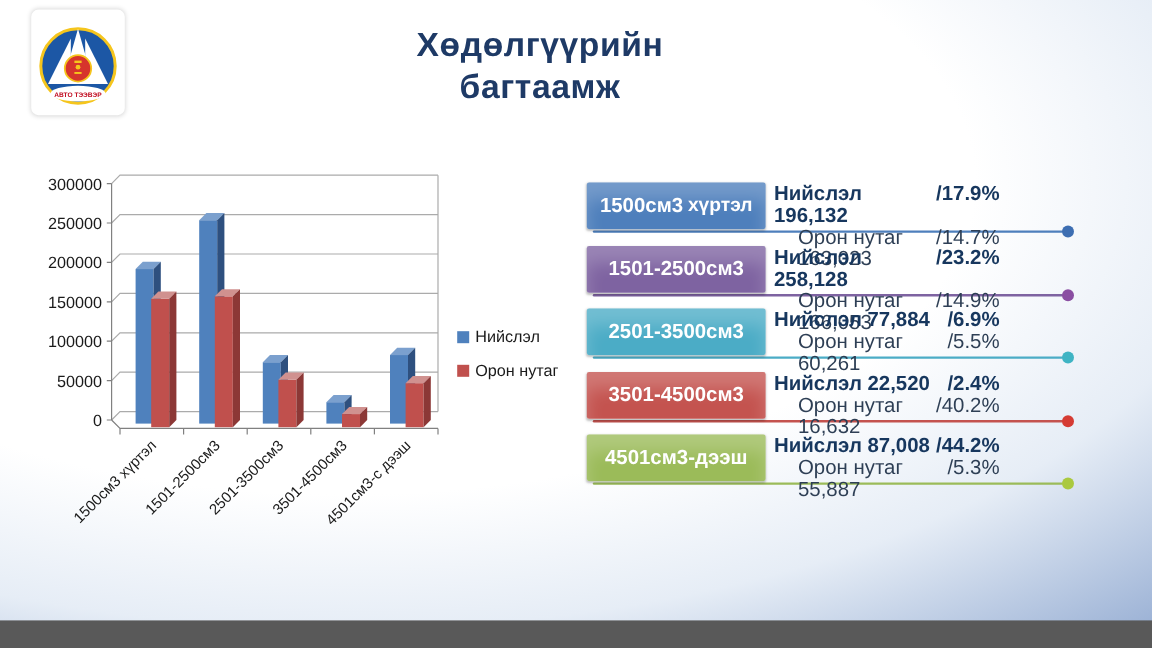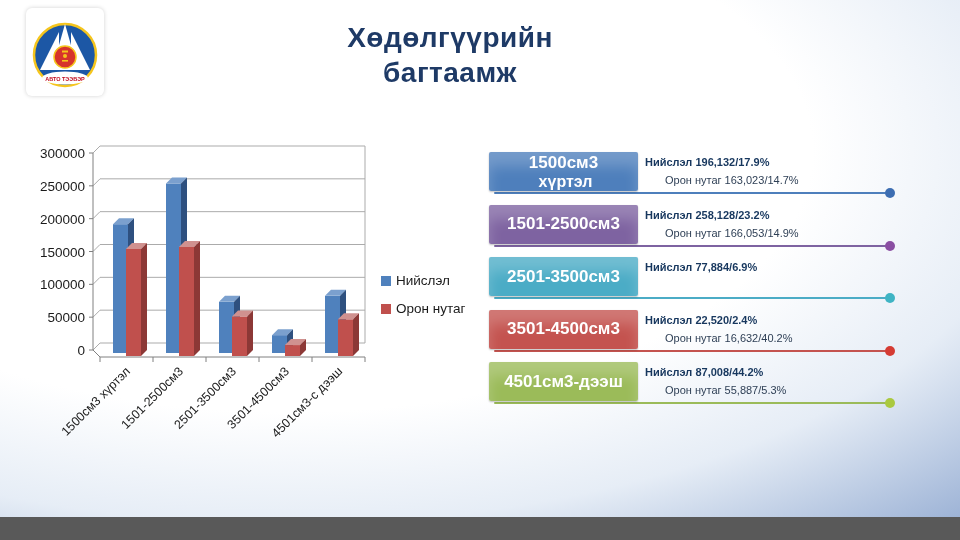--- a/index.html
+++ b/index.html
@@ -16,25 +16,25 @@
     font-size:28px;font-weight:bold;color:#1e3a66;line-height:1.26;letter-spacing:.5px;}
   #chart{position:absolute;left:18px;top:136px;}
   .ax{font-size:13.5px;fill:#1a1a1a;}
   .cat{font-size:12.5px;fill:#1a1a1a;}
   .leg{font-size:13.5px;fill:#1a1a1a;}
   .prow{position:absolute;left:489px;width:415px;height:48px;}
   .pline{position:absolute;left:5px;top:40px;height:2px;width:392px;border-radius:1px;}
   .pdot{position:absolute;left:396px;top:36px;width:10px;height:10px;border-radius:50%;}
   .pbox{position:absolute;left:0;top:0;width:149px;height:39px;border-radius:2px;
     display:flex;align-items:center;justify-content:center;color:#fff;font-weight:bold;
-    box-shadow:inset 0 14px 14px rgba(255,255,255,.22), 0 1px 2px rgba(0,0,0,.25);flex-direction:column;}
+    box-shadow:inset 0 14px 14px rgba(255,255,255,.22), 0 1px 2px rgba(0,0,0,.25);}
   .pbox .main{font-size:17px;}
   .pbox .suf{font-size:16px;margin-left:4px;}
   .ptext{position:absolute;left:156px;top:1px;width:188px;}
-  .tl{display:flex;font-size:11px;line-height:18px;}
+  .tl{display:flex;justify-content:space-between;font-size:17px;line-height:18px;}
   .tl.b{font-weight:bold;color:#17375e;}
   .tl.r{color:#2e3f55;margin-left:20px;}
 </style>
 </head>
 <body>
 
 <div class="slide">
 
   <div class="logo">
     <svg width="78" height="88" viewBox="0 0 78 88">
@@ -165,20 +165,24 @@
         <div class="pline" style="background: rgb(75, 172, 198);"></div>
         <div class="pdot" style="background: rgb(63, 180, 196);"></div>
         <div class="pbox" style="background: linear-gradient(rgb(75, 172, 198), rgb(75, 172, 198));">
           <span class="main">2501-3500см3</span>
         </div>
         <div class="ptext">
           <div class="tl b">
             <span>Нийслэл 77,884</span>
             <span>/6.9%</span>
           </div>
+          <div class="tl r">
+            <span>Орон нутаг 60,261</span>
+            <span>/5.5%</span>
+          </div>
         </div>
       </div>
       <div class="prow" style="top: 309.8px;">
         <div class="pline" style="background: rgb(196, 83, 79);"></div>
         <div class="pdot" style="background: rgb(213, 59, 51);"></div>
         <div class="pbox" style="background: linear-gradient(rgb(196, 83, 79), rgb(196, 83, 79));">
           <span class="main">3501-4500см3</span>
         </div>
         <div class="ptext">
           <div class="tl b">

